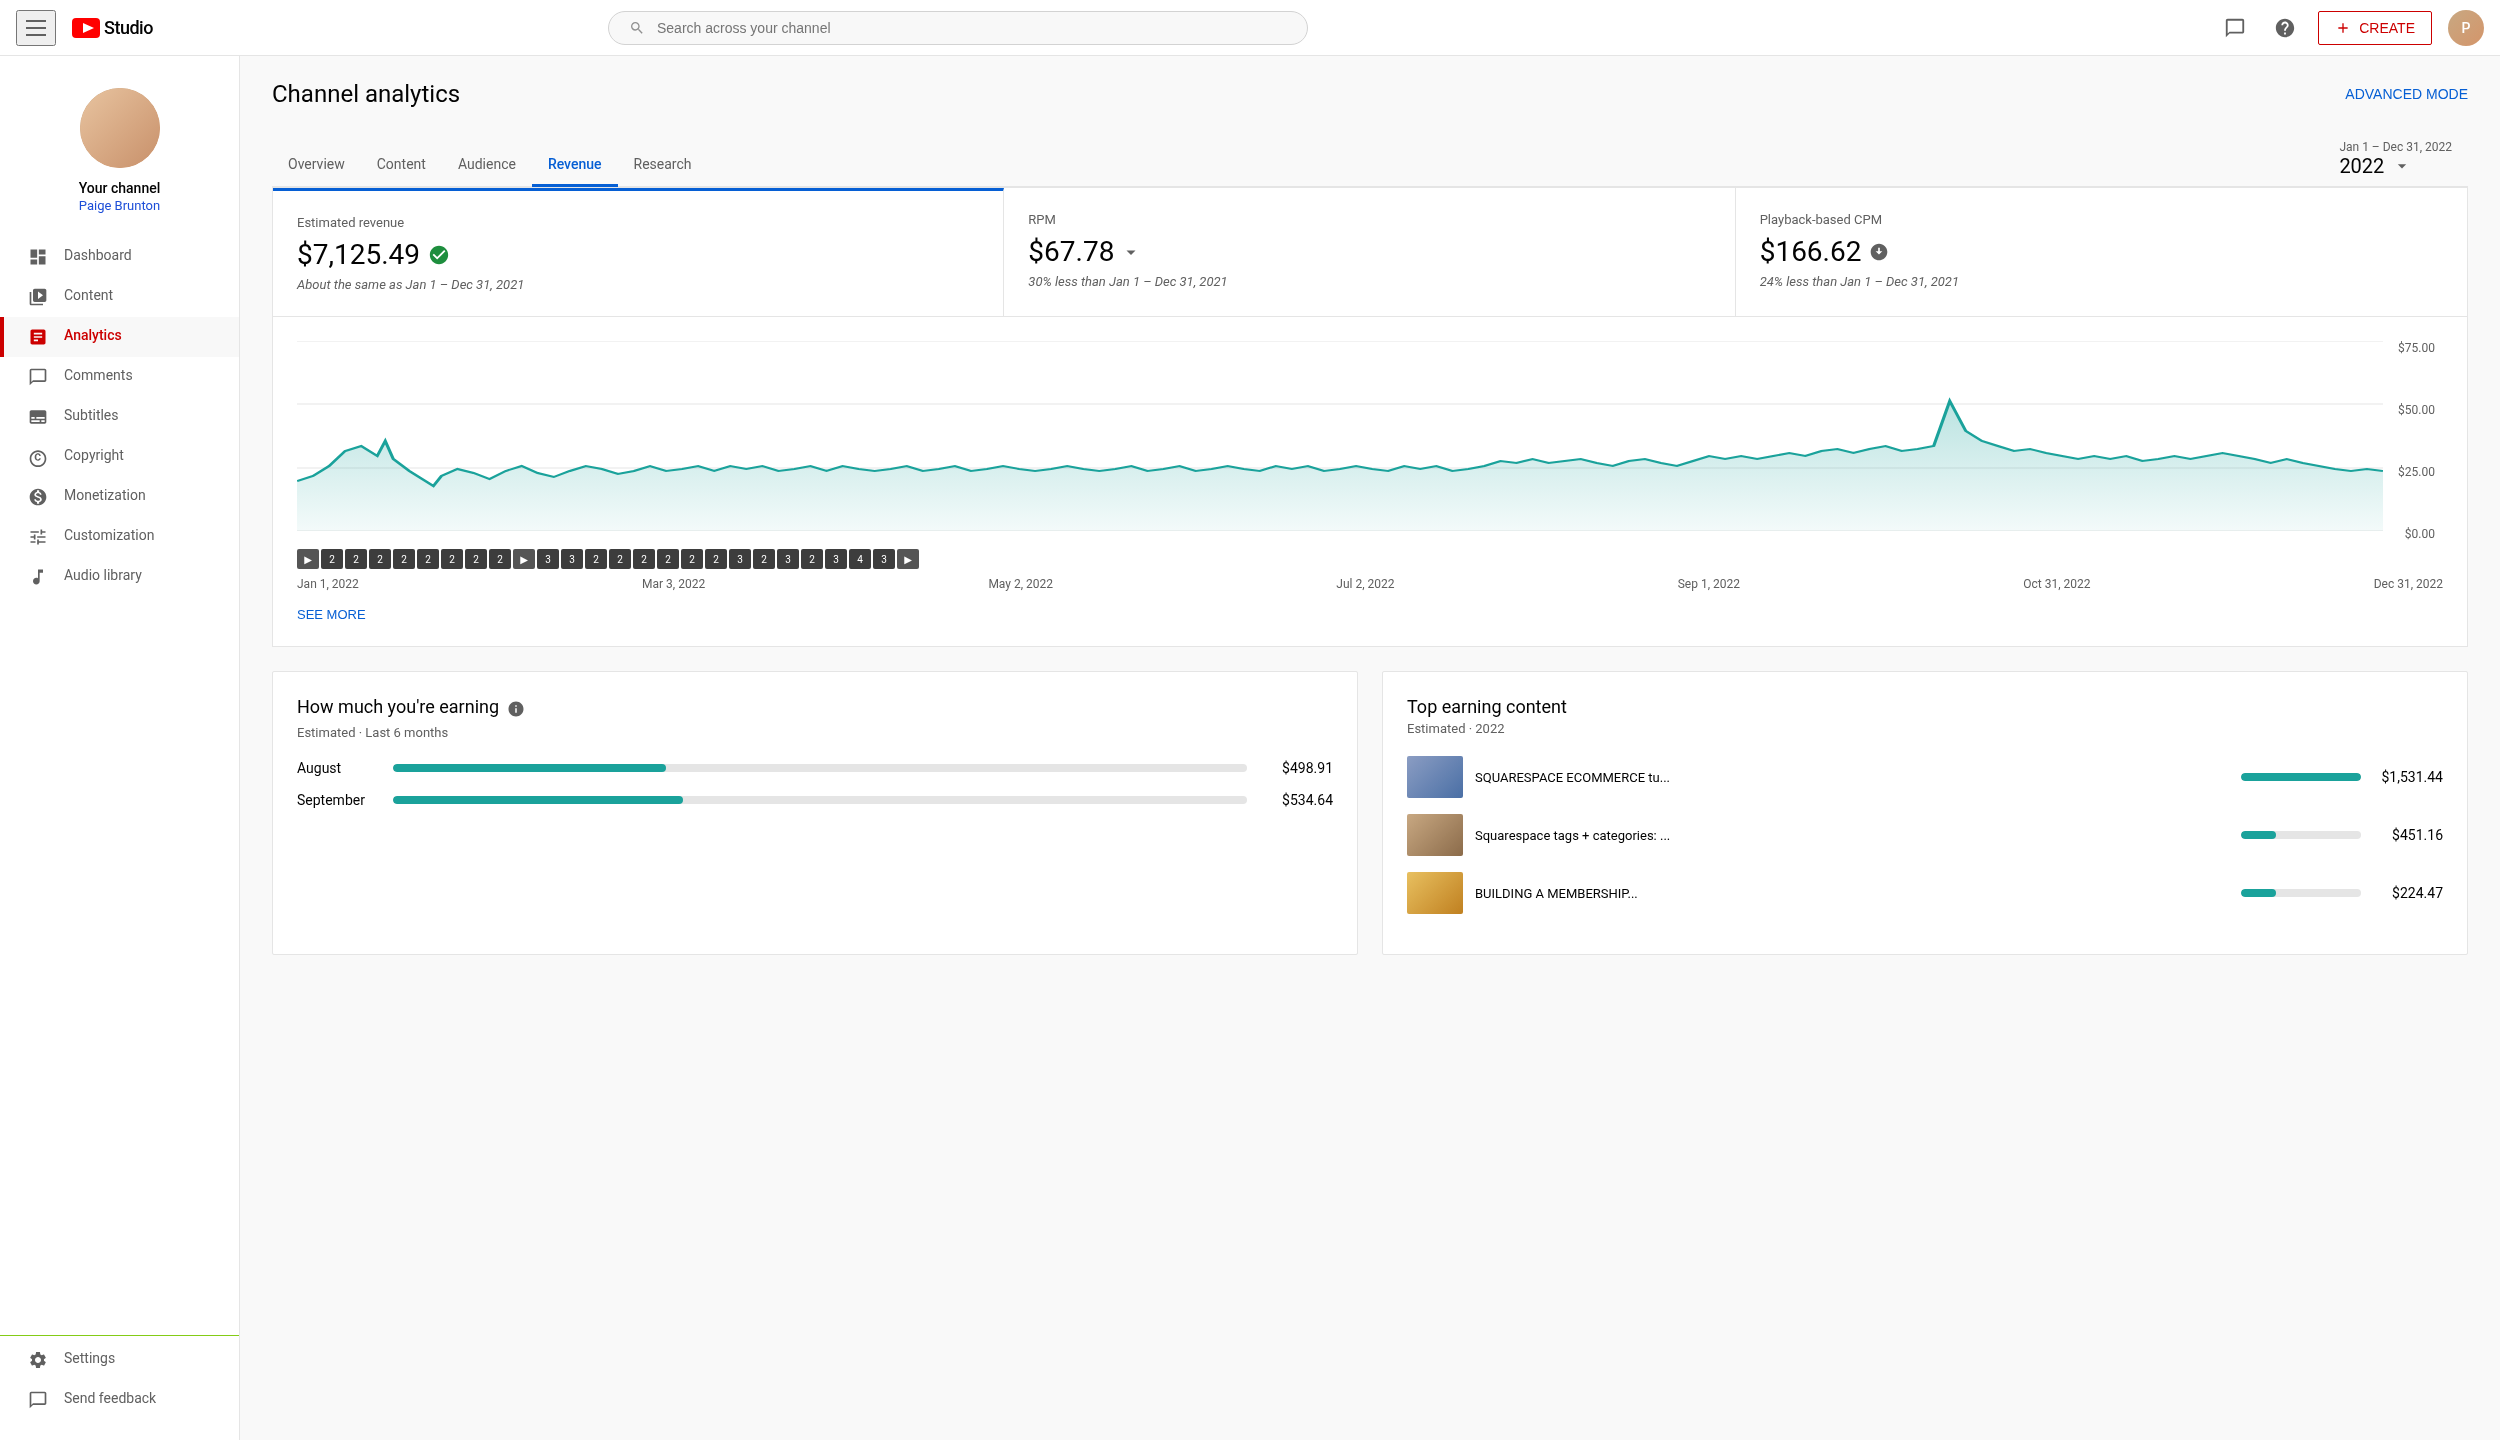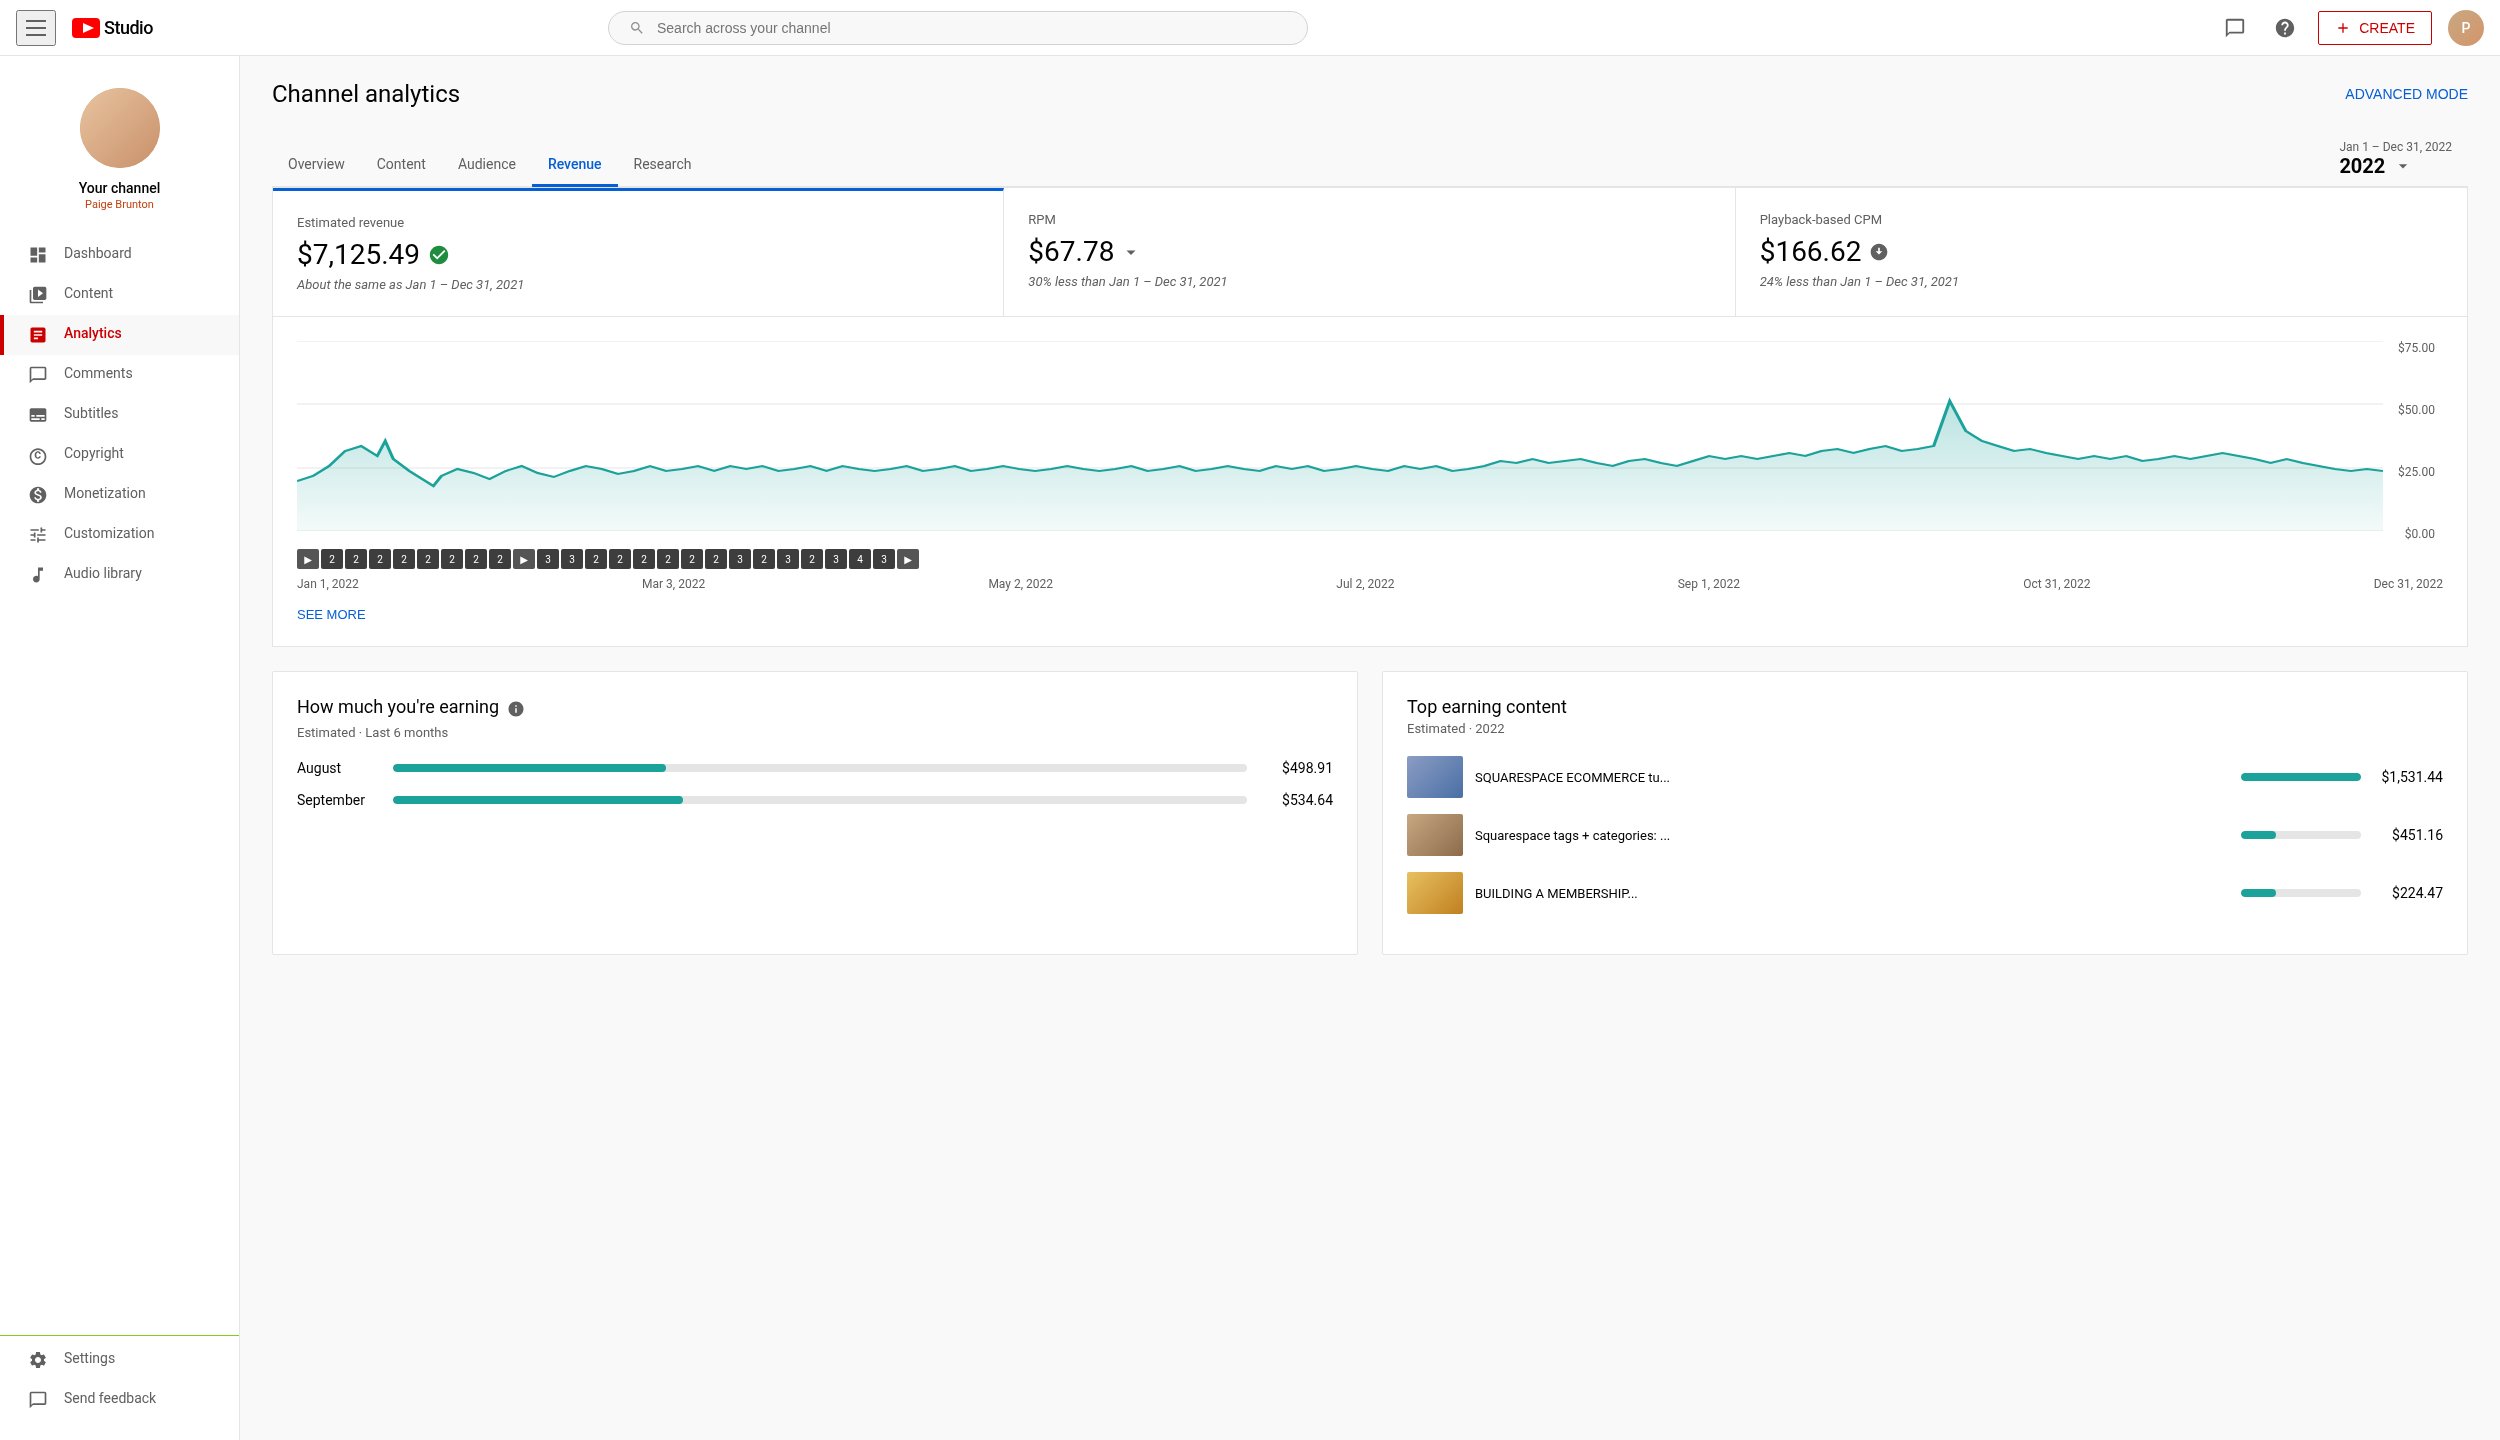--- a/index.html
+++ b/index.html
@@ -58,21 +58,21 @@
       width: 80px; height: 80px; border-radius: 50%;
       background: linear-gradient(135deg, #c8a882, #d4956a);
       margin: 0 auto 12px;
       overflow: hidden; display: flex; align-items: center; justify-content: center;
     }
     .channel-avatar-inner {
       width: 80px; height: 80px; border-radius: 50%;
       background: linear-gradient(135deg, #e8c4a0, #c8906a);
     }
     .channel-name { font-weight: 500; font-size: 14px; color: #030303; margin-bottom: 2px; }
-    .channel-handle { font-size: 11px; color: #c2410c; text-align: center; }
+    .channel-handle { font-size: 13px; color: #1d4ed8; text-align: center; }
     .nav-item {
       display: flex; align-items: flex-start; gap: 16px;
       padding: 10px 24px; cursor: pointer;
       color: #606060; font-size: 14px; font-weight: 400;
       border-left: 4px solid transparent;
       transition: background 0.1s;
     }
     .nav-item.active { color: #c00; font-weight: 500; background: #f8f8f8; border-left-color: #c00; }
     .nav-icon { width: 20px; height: 20px; display: flex; align-items: center; justify-content: center; flex-shrink: 0; }
     .sidebar-footer { margin-top: auto; padding: 4px 0; border-top: 1px solid #84cc16; }
@@ -89,21 +89,21 @@
       color: #606060; font-weight: 400; border-bottom: 3px solid transparent;
       margin-bottom: -1px;
     }
     .tab-item.active { color: #065fd4; border-bottom-color: #065fd4; font-weight: 500; }
     .date-selector {
       margin-left: auto; display: flex; align-items: center; gap: 8px;
       padding: 8px 16px; cursor: pointer;
       text-align: right;
     }
     .date-range { font-size: 12px; color: #606060; }
-    .date-year { font-size: 20px; font-weight: 700; color: #030303; }
+    .date-year { font-size: 20px; font-weight: 400; color: #030303; }
 
     
     .metrics-row { display: grid; grid-template-columns: 1fr 1fr 1fr; border: 1px solid #e5e5e5; border-radius: 0; margin-top: 0; background: #fff; }
     .metric-card { padding: 24px; border-right: 1px solid #e5e5e5; position: relative; }
     .metric-card:last-child { border-right: none; }
     .metric-card.active { border-top: 3px solid #065fd4; }
     .metric-label { font-size: 13px; color: #606060; margin-bottom: 8px; }
     .metric-value { font-size: 28px; font-weight: 400; color: #030303; display: flex; align-items: center; gap: 8px; margin-bottom: 6px; }
     .metric-change { font-size: 13px; color: #606060; font-style: italic; }
 

